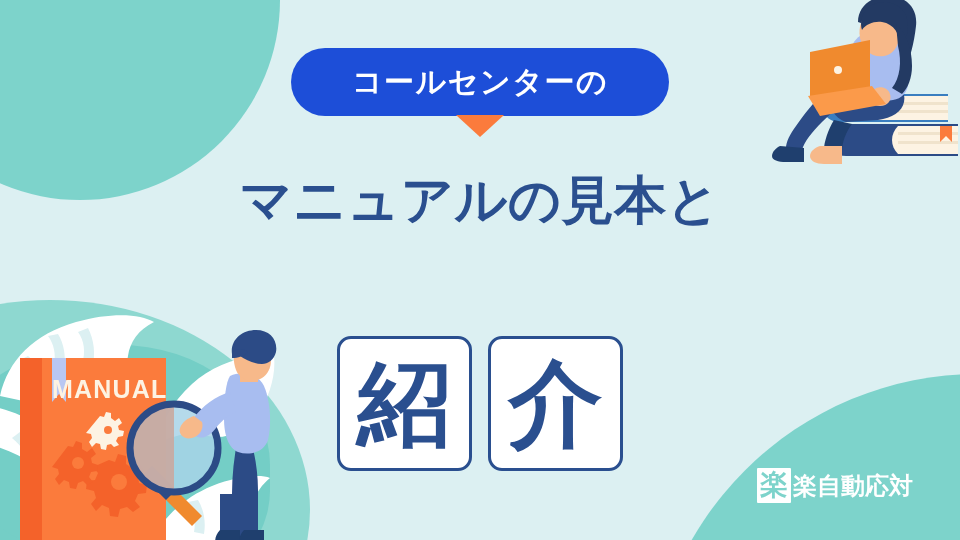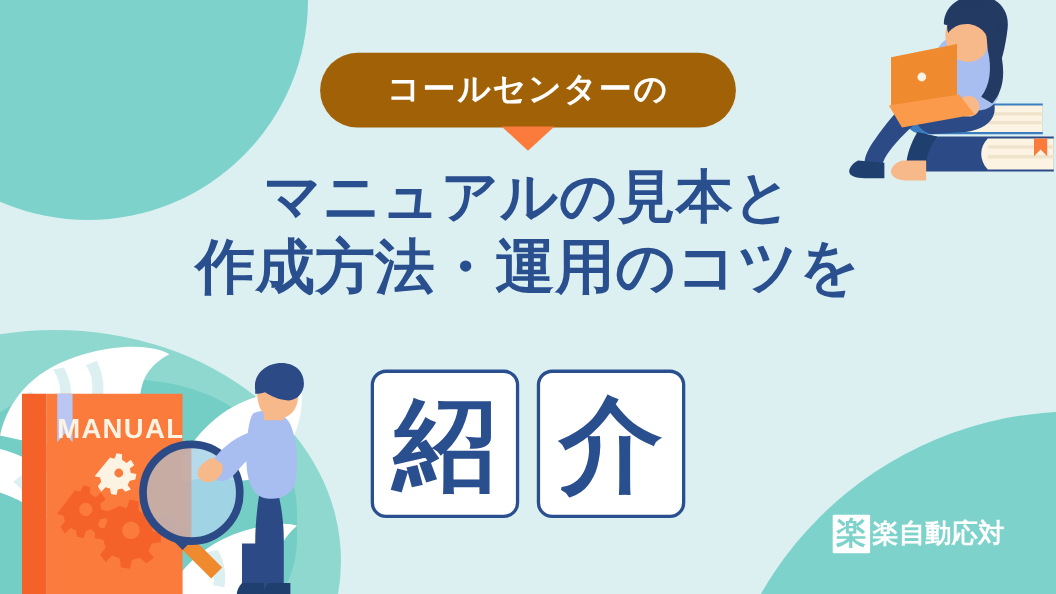--- a/index.html
+++ b/index.html
@@ -68,21 +68,21 @@
     width: 378px;
     height: 90px;
   }
   .badge {
     position: absolute;
     left: 0;
     top: 0;
     width: 378px;
     height: 68px;
     border-radius: 34px;
-    background: #a16207;
+    background: #1d4ed8;
     display: flex;
     align-items: center;
     justify-content: center;
   }
   .badge-text {
     color: #ffffff;
     font-size: 30px;
     font-weight: bold;
     letter-spacing: 1.5px;
     line-height: 1;
@@ -109,20 +109,21 @@
     text-align: center;
     color: #2a4f8f;
     font-weight: bold;
     line-height: 1.22;
     letter-spacing: 0.5px;
   }
   .headline-line {
     display: block;
     font-size: 52px;
     white-space: nowrap;
+    margin-top: 21px;
   }
   .headline-line.line2 { font-size: 54px; }
 
   
   .boxes {
     position: absolute;
     left: 0;
     top: 336px;
     width: 960px;
     display: flex;
@@ -319,21 +320,20 @@
 
   <div class="badge-wrap">
     <div class="badge">
       <span class="badge-text">コールセンターの</span>
     </div>
     <div class="badge-tail"></div>
   </div>
 
   <div class="headline">
     <span class="headline-line line1">マニュアルの見本と</span>
-    <span class="headline-line line2">作成方法・運用のコツを</span>
   </div>
 
   <div class="boxes">
     <div class="kanji-box">
       <span>紹</span>
     </div>
     <div class="kanji-box">
       <span>介</span>
     </div>
   </div>

